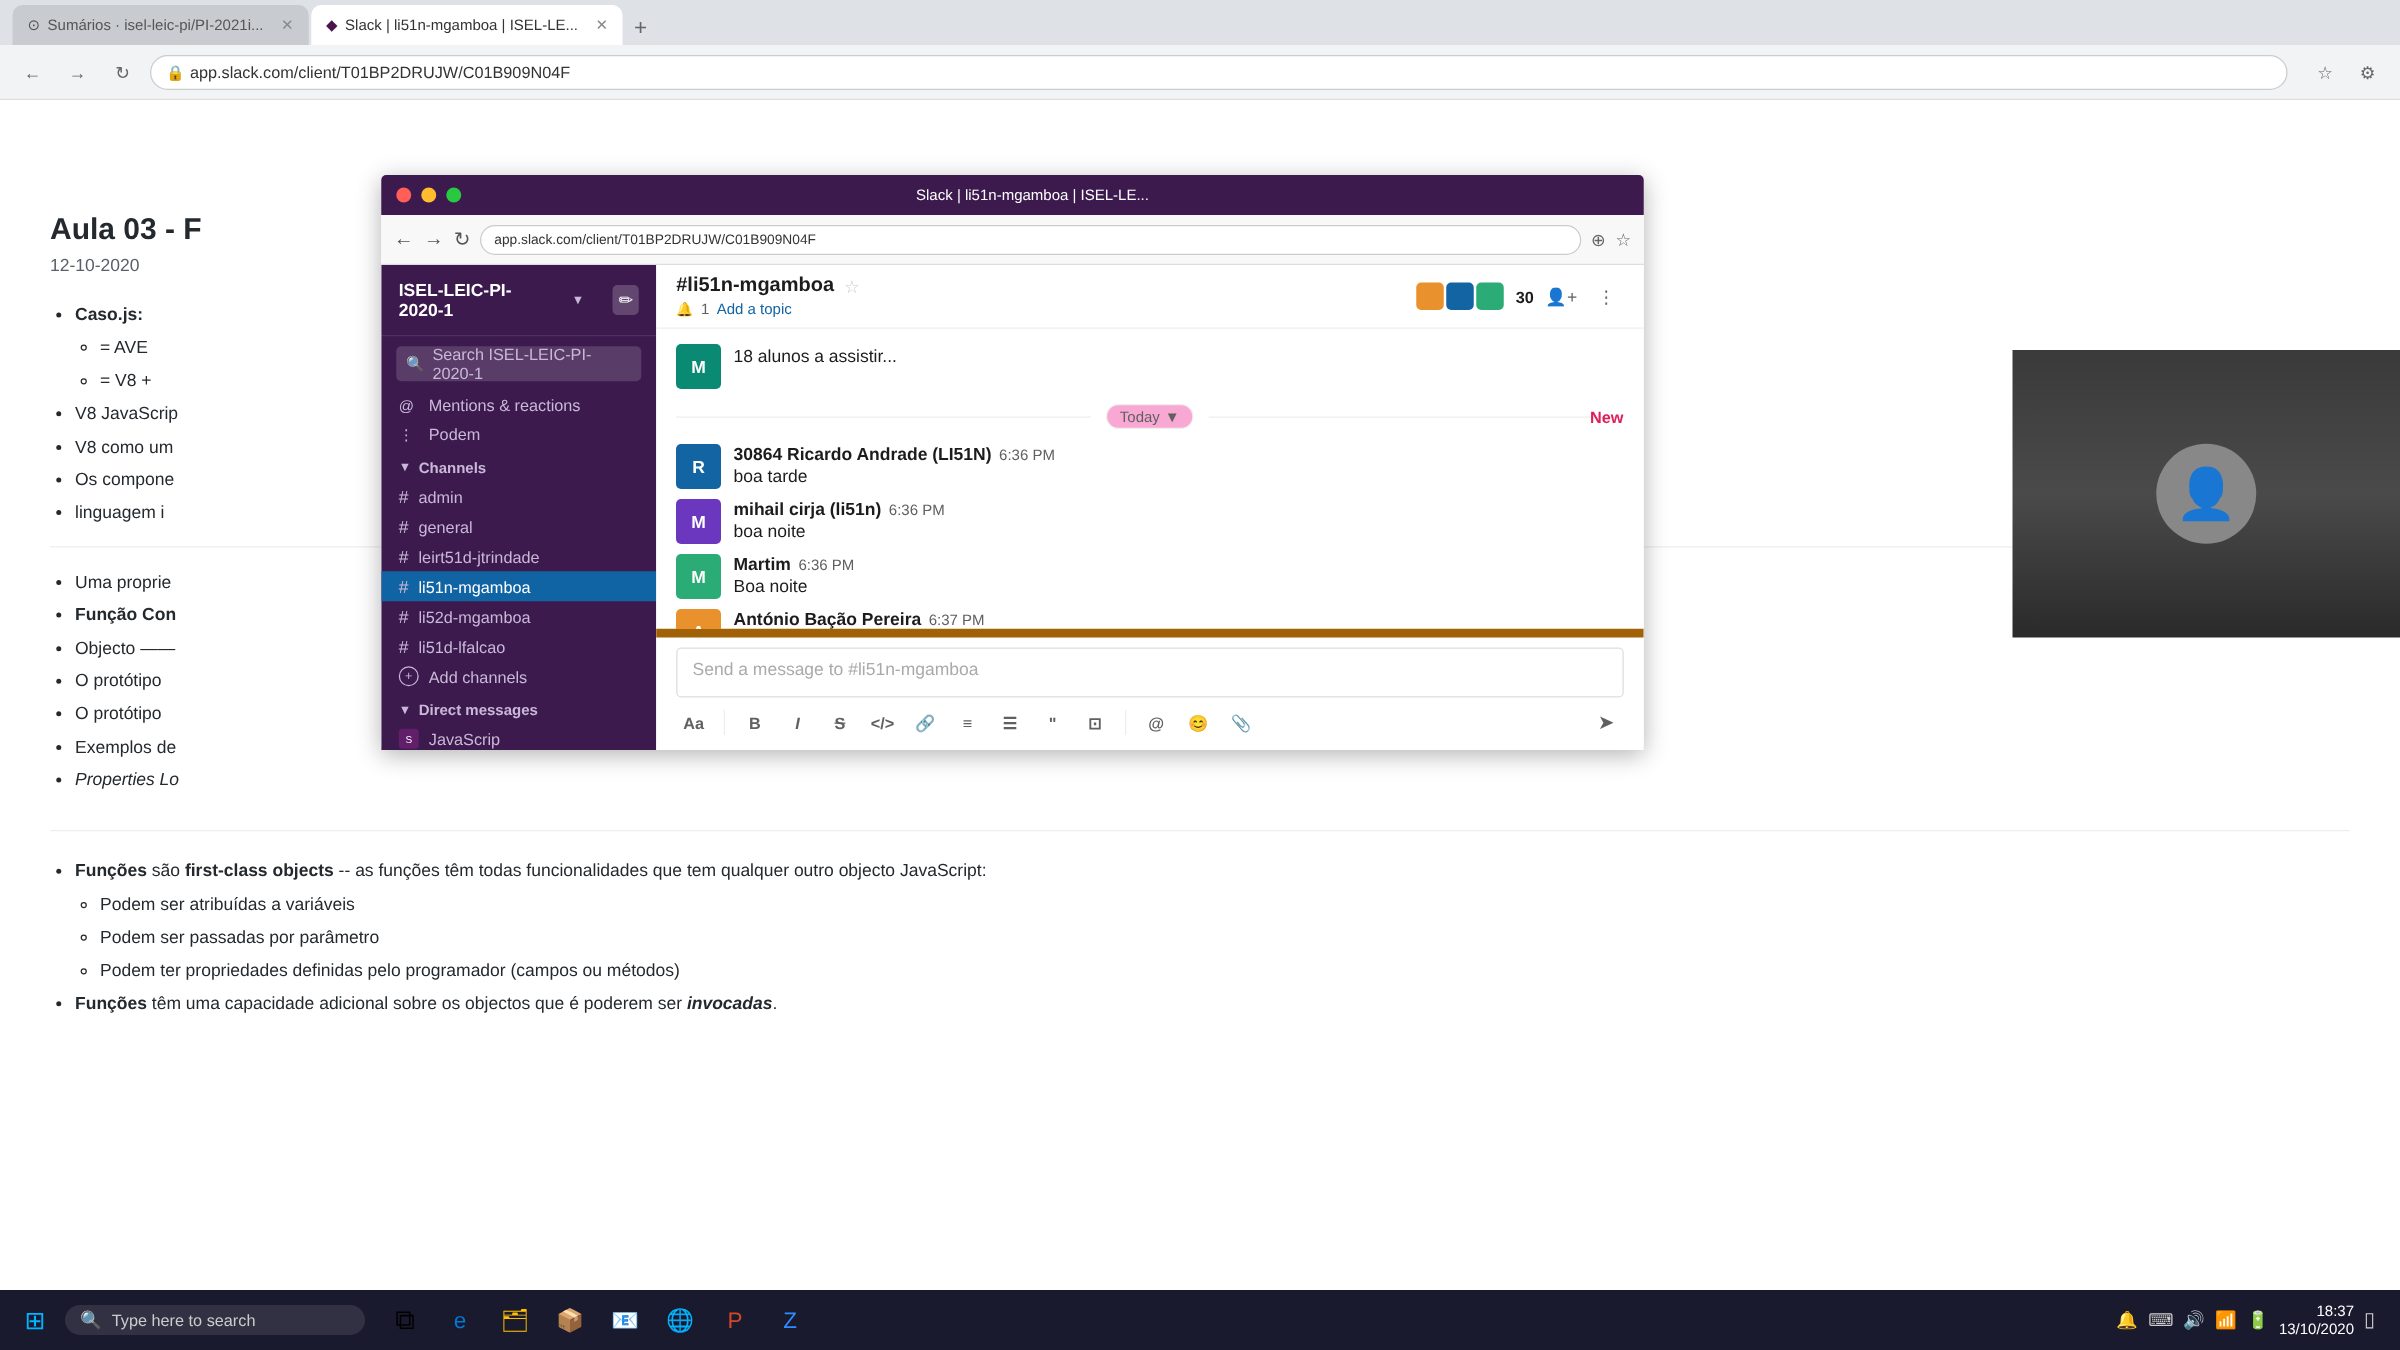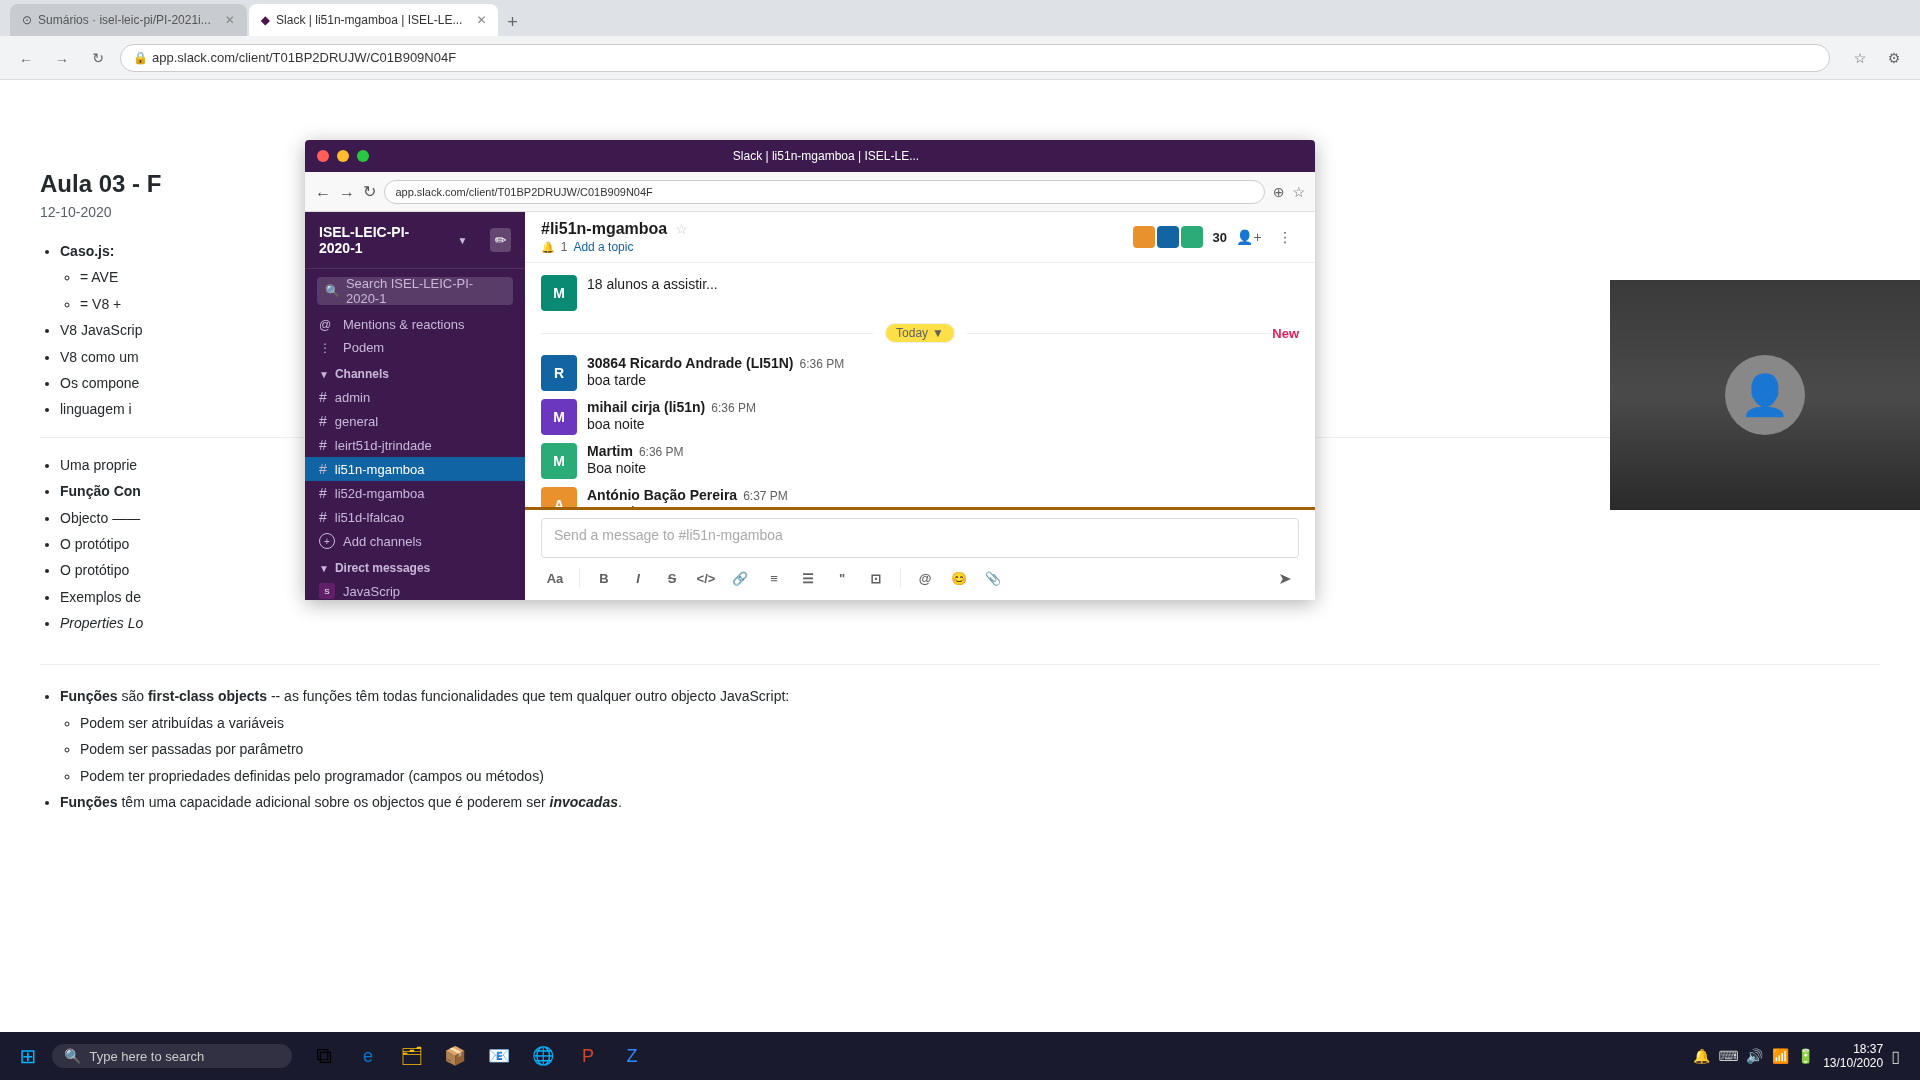--- a/index.html
+++ b/index.html
@@ -69,31 +69,31 @@
     .bell-icon { font-size: 11px; }
     .add-topic-link { color: #1264a3; cursor: pointer; font-size: 12px; }
     .channel-header-right { display: flex; align-items: center; gap: 8px; }
     .member-avatars { display: flex; }
     .member-avatar { width: 22px; height: 22px; border-radius: 4px; background: #ccc; margin-right: 2px; overflow: hidden; }
     .member-count { font-size: 13px; font-weight: 600; color: #1d1c1d; cursor: pointer; }
     .header-btn { width: 28px; height: 28px; border-radius: 4px; display: flex; align-items: center; justify-content: center; cursor: pointer; color: #616061; font-size: 14px; }
 
     
     .messages-area { flex: 1; overflow-y: auto; padding: 8px 0; }
-    .date-badge { background: #fde047; border: 1px solid #eee; border-radius: 12px; padding: 2px 10px; font-size: 12px; color: #616061; cursor: pointer; display: flex; align-items: center; gap: 4px; }
+    .date-badge { background: #f9a8d4; border: 1px solid #eee; border-radius: 12px; padding: 2px 10px; font-size: 12px; color: #616061; cursor: pointer; display: flex; align-items: center; gap: 4px; }
     .message { display: flex; gap: 10px; padding: 4px 16px; }
     .msg-avatar { width: 36px; height: 36px; border-radius: 4px; background: #ccc; flex-shrink: 0; overflow: hidden; display: flex; align-items: center; justify-content: center; font-weight: bold; font-size: 14px; color: #fff; }
     .msg-content { flex: 1; }
     .msg-header { display: flex; align-items: baseline; gap: 6px; }
     .msg-author { font-size: 14px; font-weight: 700; color: #1d1c1d; }
     .msg-time { font-size: 12px; color: #616061; }
     .msg-text { font-size: 14px; color: #1d1c1d; line-height: 1.4; }
 
     
-    .msg-toolbar { border-top: 3px solid #a16207; padding: 8px 16px; }
+    .msg-toolbar { border-top: 7px solid #a16207; padding: 8px 16px; }
     .msg-input { width: 100%; min-height: 40px; border: 1px solid #ddd; border-radius: 4px; padding: 8px 12px; font-size: 14px; color: #616061; margin-bottom: 6px; outline: none; }
     .msg-format-bar { display: flex; align-items: center; gap: 6px; }
     .fmt-btn { width: 28px; height: 28px; border-radius: 4px; display: flex; align-items: center; justify-content: center; cursor: pointer; color: #616061; font-size: 13px; font-weight: 600; }
     .fmt-divider { width: 1px; height: 20px; background: #eee; margin: 0 4px; }
     .fmt-send { margin-left: auto; width: 28px; height: 28px; border-radius: 4px; display: flex; align-items: center; justify-content: center; cursor: pointer; color: #616061; font-size: 16px; }
 
     
     .slack-banner { position: absolute; bottom: 0; left: 305px; width: 1010px; height: 36px; background: #f8f8f8; border-top: 1px solid #ddd; display: flex; align-items: center; padding: 0 16px; gap: 8px; font-size: 12px; color: #444; z-index: 101; }
     .slack-logo-small { font-size: 16px; }
     .banner-link { color: #1264a3; cursor: pointer; text-decoration: underline; }

